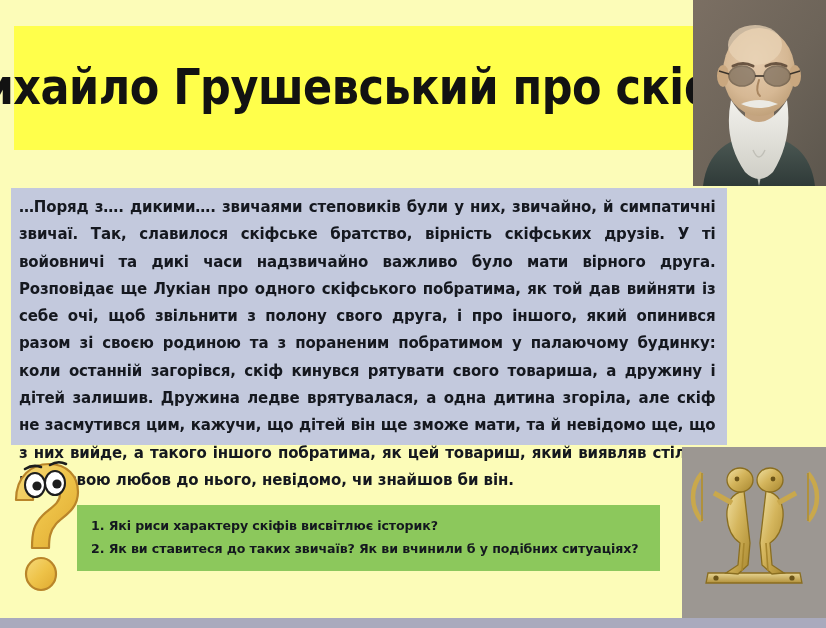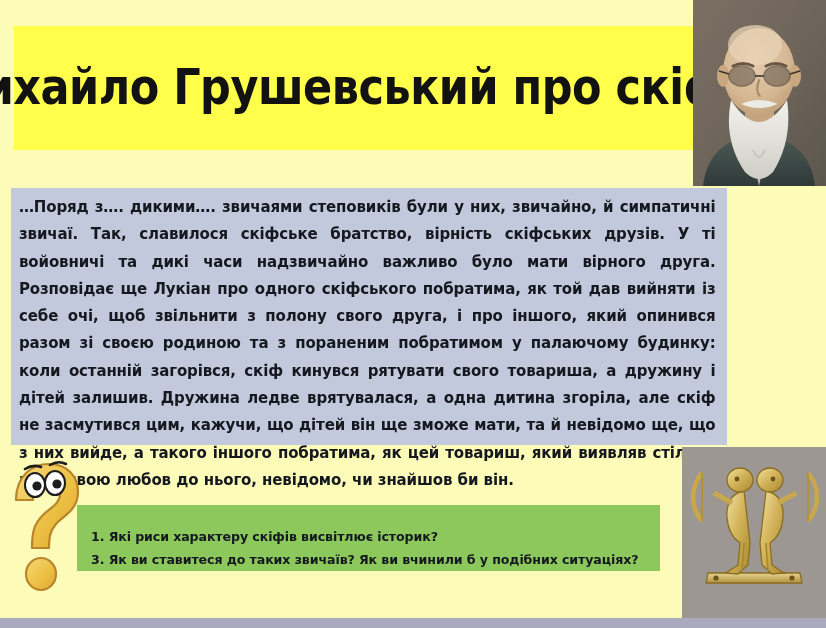--- a/index.html
+++ b/index.html
@@ -90,21 +90,21 @@
     transform-origin: left top;
   }
 
   
   .questions-box {
     position: absolute;
     left: 77px; top: 505px;
     width: 583px; height: 66px;
     background: #8cc85c;
     box-sizing: border-box;
-    padding: 20px 0 0 14px;
+    padding: 9px 0 0 14px;
   }
   .question-line {
     font-family: "DejaVu Sans", sans-serif;
     font-weight: bold;
     font-size: 12.6px;
     line-height: 23px;
     color: #14181f;
     letter-spacing: -0.1px;
     white-space: nowrap;
   }
@@ -224,21 +224,21 @@
       <circle cx="32" cy="34" r="4.6" fill="#1d1d1d"></circle>
       <circle cx="52" cy="32" r="4.6" fill="#1d1d1d"></circle>
 
       <path d="M20 17 Q28 12 36 15" stroke="#1d1d1d" stroke-width="2.6" fill="none" stroke-linecap="round"></path>
       <path d="M45 13 Q53 8 61 12" stroke="#1d1d1d" stroke-width="2.6" fill="none" stroke-linecap="round"></path>
     </svg>
   </div>
 
   <div class="questions-box">
     <div class="question-line">1. Які риси характеру скіфів висвітлює історик?</div>
-    <div class="question-line">3. Як ви ставитеся до таких звичаїв? Як ви вчинили б у подібних ситуаціях?</div>
+    <div class="question-line">2. Як ви ставитеся до таких звичаїв? Як ви вчинили б у подібних ситуаціях?</div>
   </div>
 
   <div class="artifact">
     <svg width="144" height="171" viewBox="0 0 144 171" xmlns="http://www.w3.org/2000/svg" aria-hidden="true">
       <defs>
         <linearGradient id="gold" x1="0" y1="0" x2="1" y2="1">
           <stop offset="0" stop-color="#f0e0a2"></stop>
           <stop offset="0.45" stop-color="#d4b55c"></stop>
           <stop offset="1" stop-color="#a8872f"></stop>
         </linearGradient>

